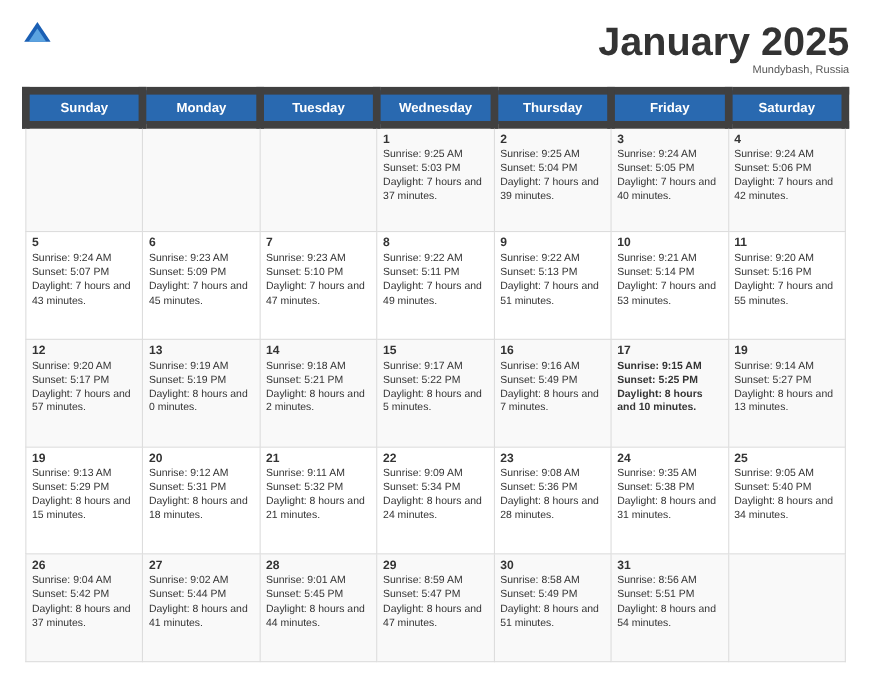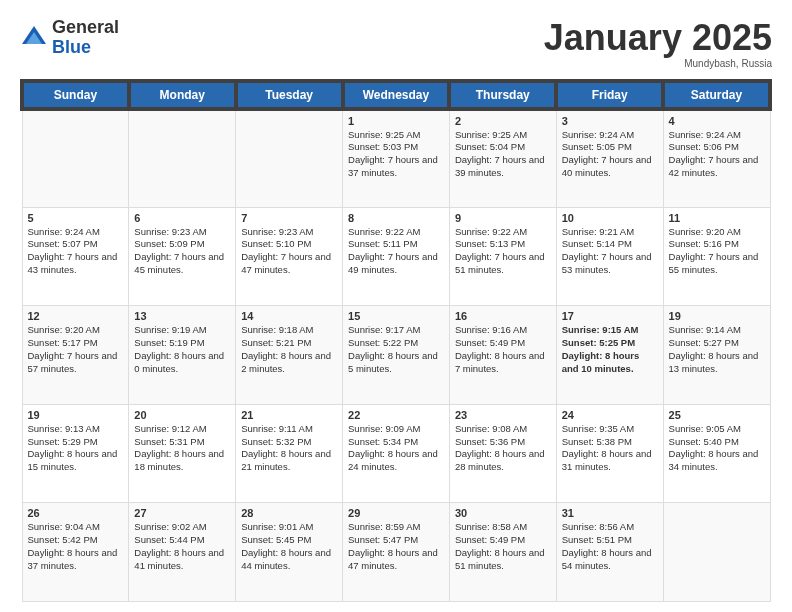--- a/index.html
+++ b/index.html
@@ -61,21 +61,21 @@
       width: 100%;
       table-layout: fixed;
     }
     .calendar th {
       background: #2969b0;
       color: #fff;
       text-align: center;
       font-size: 12px;
       font-weight: bold;
       padding: 5px 2px;
-      border: 4px solid #404040;
+      border: 7px solid #404040;
     }
     .calendar td {
       vertical-align: top;
       font-size: 10px;
       color: #333;
       padding: 4px 5px;
       border: 1px solid #ddd;
       height: 82px;
       background: #fff;
     }
@@ -102,24 +102,20 @@
 </head>
 <body>
 
 <div class="page">
   <div class="header">
     <div class="logo">
       <svg class="logo-icon" viewBox="0 0 28 28">
         <polygon points="14,2 26,20 2,20" fill="#1a5fb4"></polygon>
         <polygon points="14,8 22,20 6,20" fill="#5ba3e0"></polygon>
       </svg>
-      <div class="logo-text">
-        <span class="logo-general">General</span>
-        <span class="logo-blue">Blue</span>
-      </div>
     </div>
     <div class="title-block">
       <div class="month-title">January 2025</div>
       <div class="location">Mundybash, Russia</div>
     </div>
   </div>
 
   <table class="calendar">
     <thead>
       <tr>

